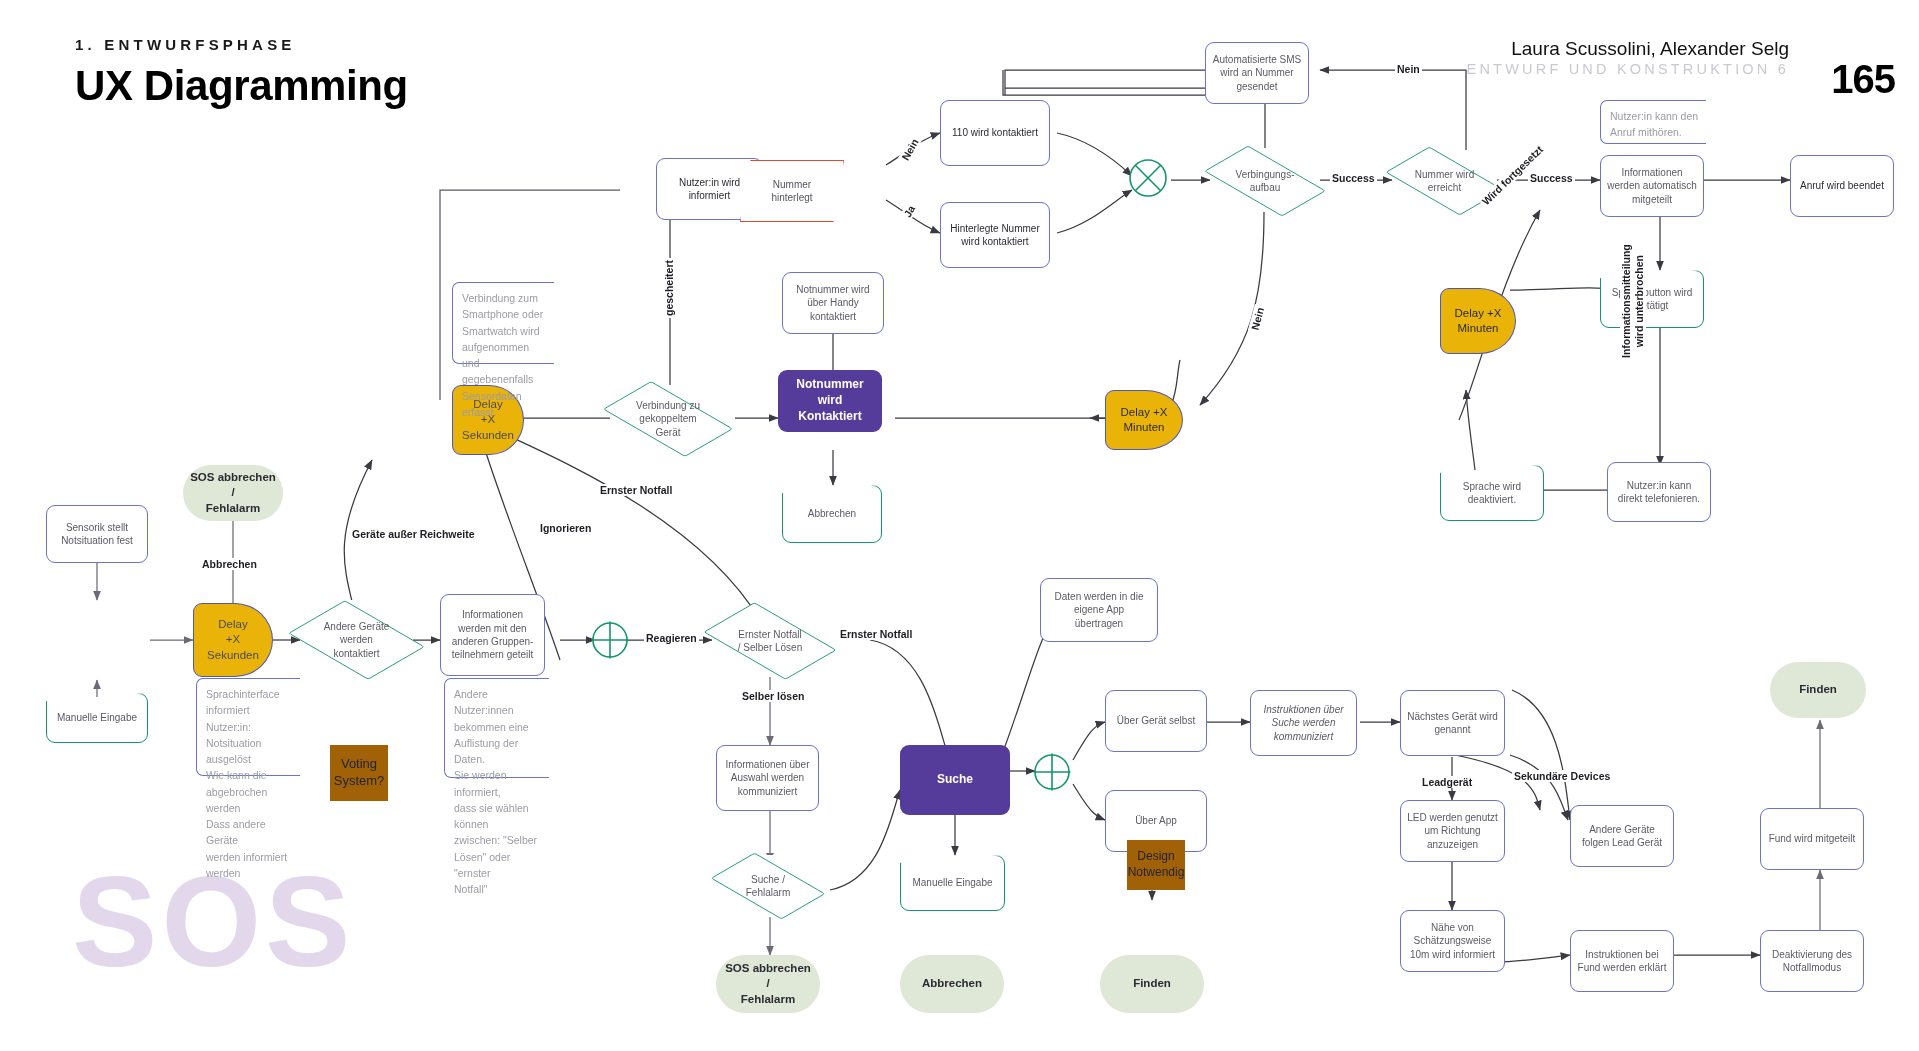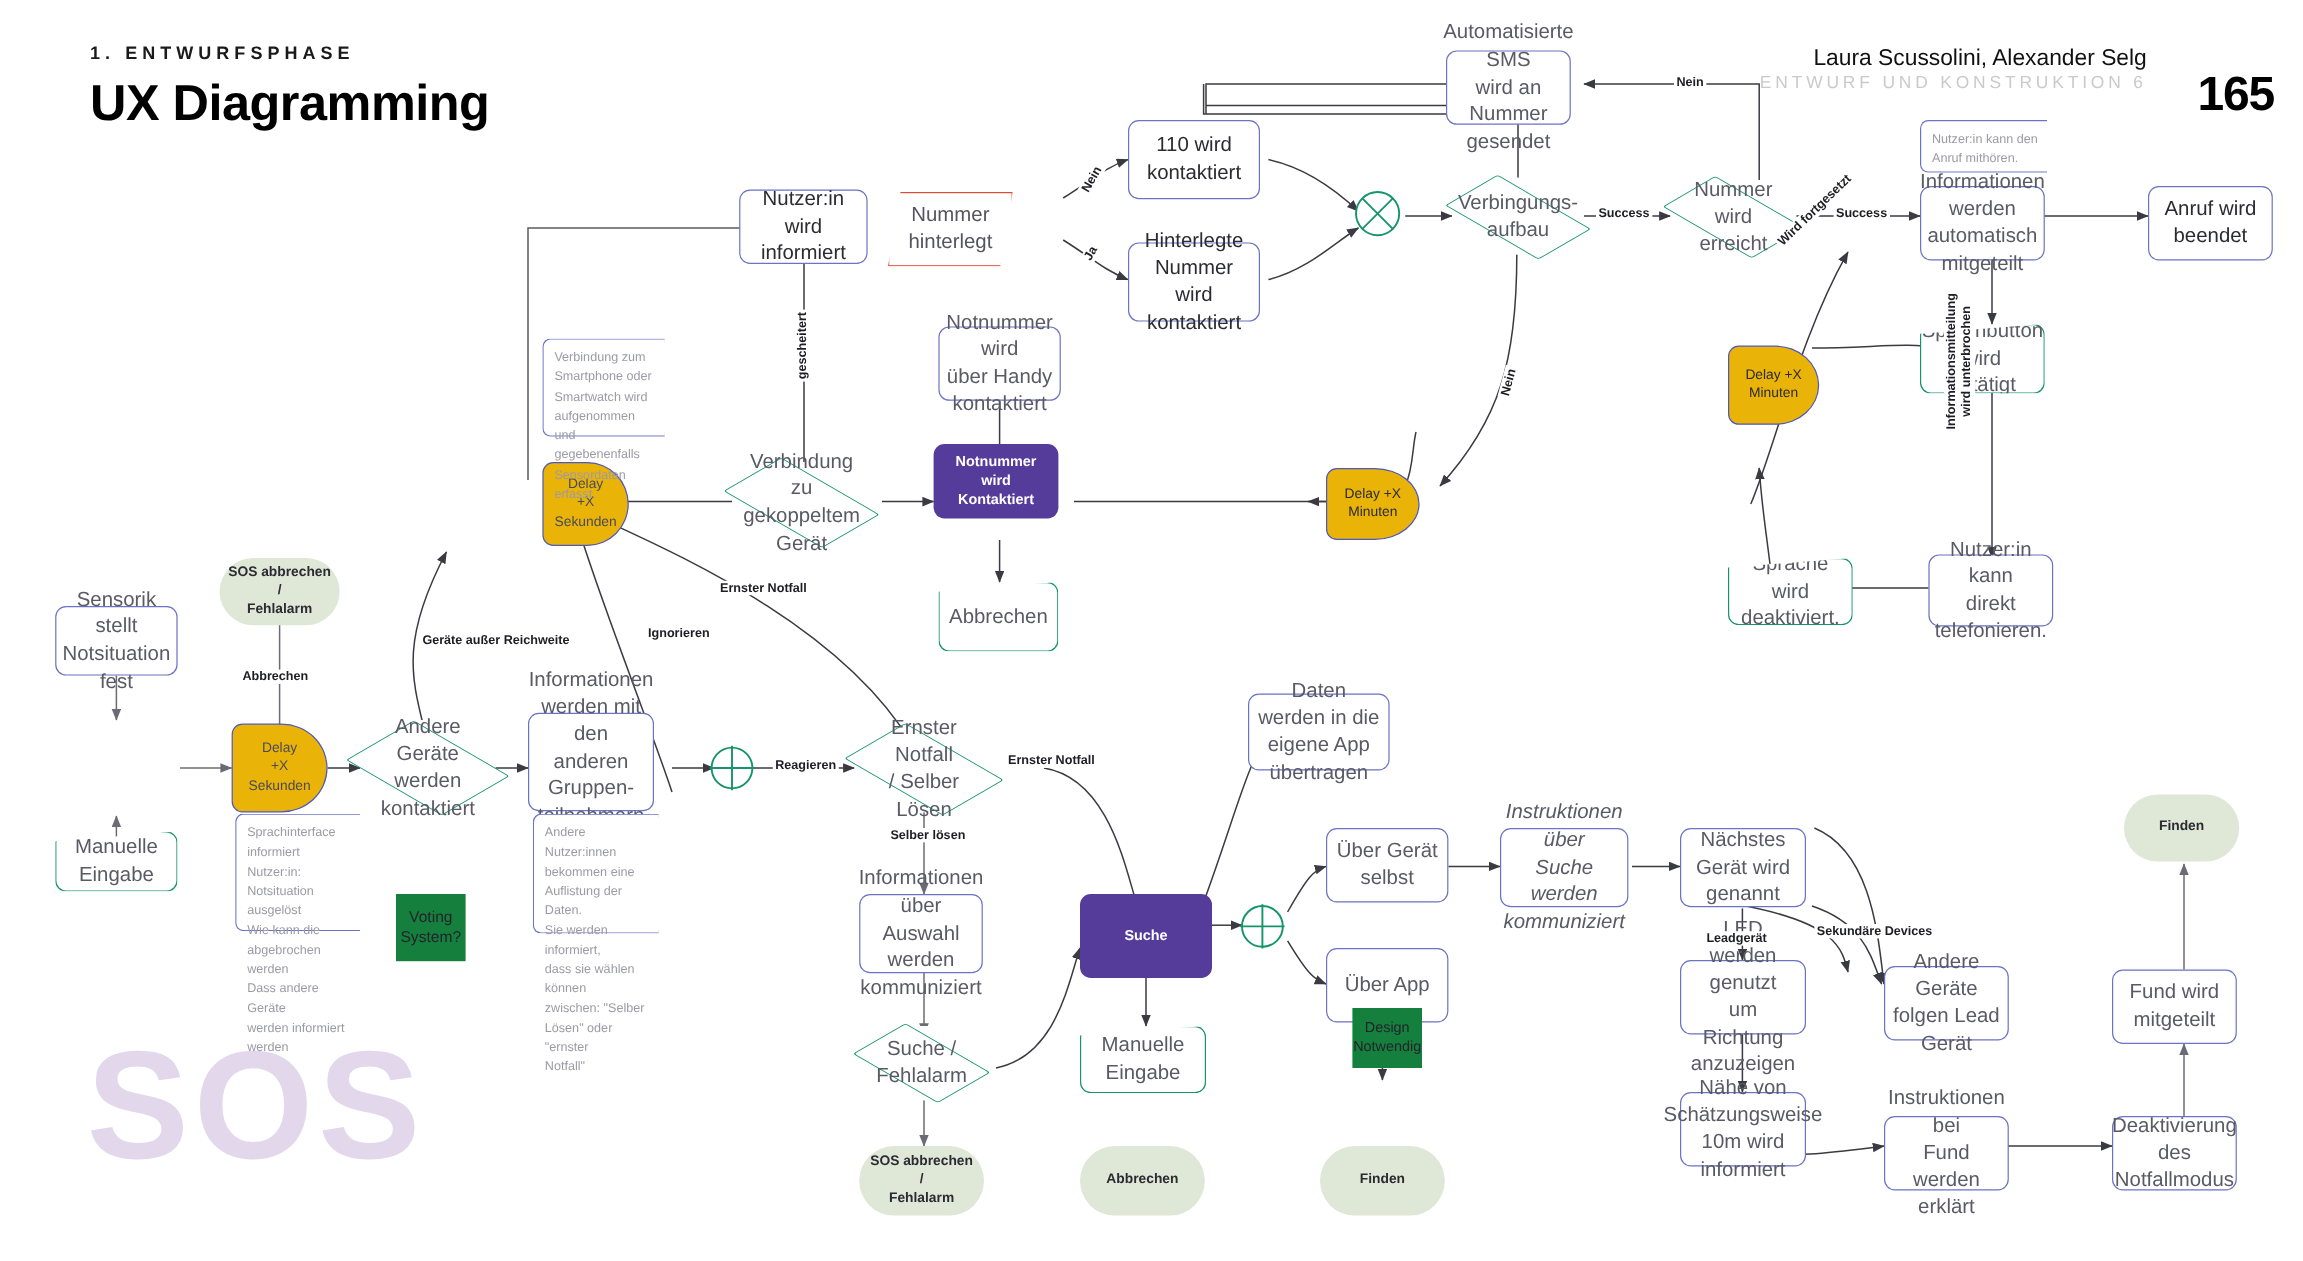--- a/index.html
+++ b/index.html
@@ -46,21 +46,21 @@
   }
 
   
   #edges { position: absolute; left: 0; top: 0; width: 1919px; height: 1051px; }
 
   
   .node {
     position: absolute;
     display: flex; align-items: center; justify-content: center;
     text-align: center; line-height: 1.33;
-    font-size: 17px; color: #5a5a66;
+    font-size: 10px; color: #5a5a66;
     padding: 4px 6px;
   }
   .process {
     background: #fff; border: 1.6px solid #6b73c4; border-radius: 9px;
   }
   .accent {
     background: #553c9a; border: none; border-radius: 9px;
     color: #ffffff; font-weight: 700; font-size: 12px;
   }
   .terminator {
@@ -96,21 +96,21 @@
     background: #fff; border-left: 1.6px solid #6b73c4;
     border-top: 1.6px solid #6b73c4; border-bottom: 1.6px solid #6b73c4;
     border-right: none;
     border-radius: 7px 0 0 7px;
     color: #9b9ba5; font-size: 10.5px; line-height: 1.55;
     text-align: left; align-items: flex-start; justify-content: flex-start;
     padding: 7px 6px 7px 9px;
     white-space: pre-line;
   }
   .sticky {
-    background: #15803d; border: none; color: #23232b;
+    background: #a16207; border: none; color: #23232b;
     font-size: 13px; line-height: 1.3; font-weight: 400;
   }
   .edge-label {
     position: absolute; font-size: 10.5px; font-weight: 700; color: #1d1d24;
     background: #fff; padding: 0 2px; white-space: nowrap;
   }
   .edge-label.rot {
     transform: rotate(-90deg); transform-origin: left top;
   }
   .junction { position: absolute; }
@@ -335,21 +335,21 @@
   </div>
 
   <div class="node terminator" style="left:1770px; top:662px; width:96px; height:56px;">
     <span>Finden</span>
   </div>
 
   <div class="node terminator" style="left:1100px; top:955px; width:104px; height:58px;">
     <span>Finden</span>
   </div>
 
-  <div class="node process" style="left:616px; top:158px; width:107px; height:62px;">
+  <div class="node process" style="left:656px; top:158px; width:107px; height:62px;">
     <span style="white-space:pre-line; color:#2b2b33; font-weight:400;">Nutzer:in wird
 informiert</span>
   </div>
 
   <div class="node decision" style="left:610px; top:385px; width:116px; height:68px;">
     <span style="white-space:pre-line;">Verbindung zu
 gekoppeltem
 Gerät</span>
   </div>
 

